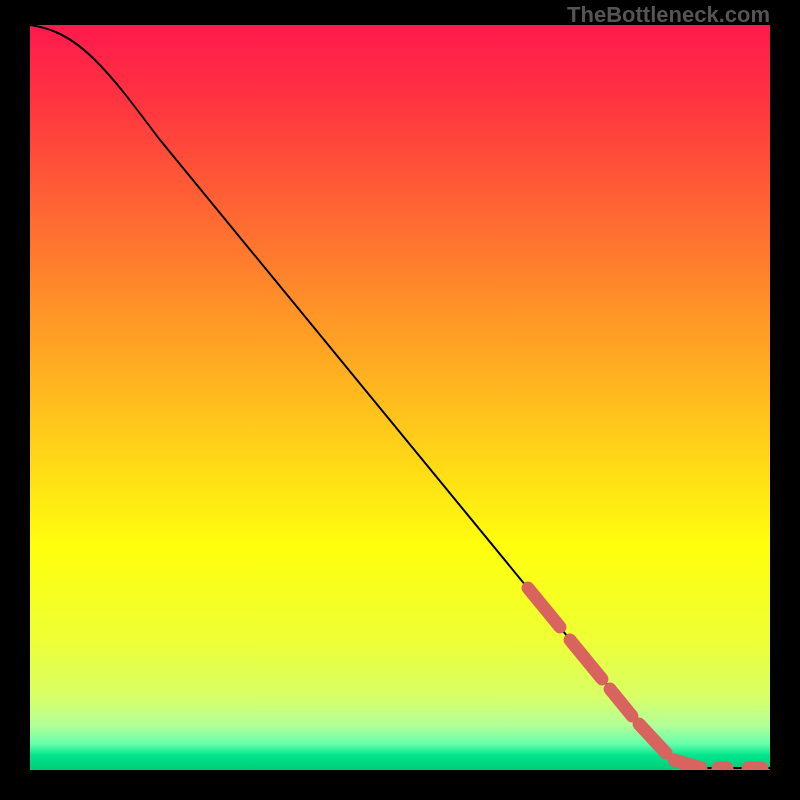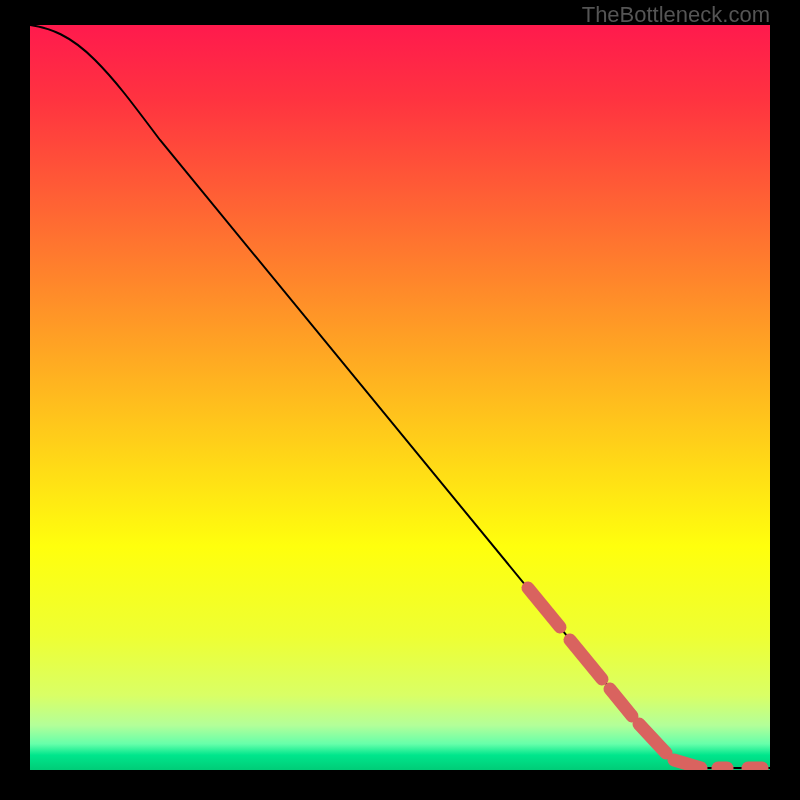--- a/index.html
+++ b/index.html
@@ -15,21 +15,21 @@
     width: 800px;
     height: 800px;
     position: relative;
   }
   .watermark {
     position: absolute;
     top: 2px;
     right: 30px;
     color: #555;
     font-size: 22px;
-    font-weight: 400;
+    font-weight: 700;
     z-index: 10;
   }
   .plot-area {
     position: absolute;
     left: 30px;
     top: 25px;
     width: 740px;
     height: 745px;
   }
   .gradient-bg {

